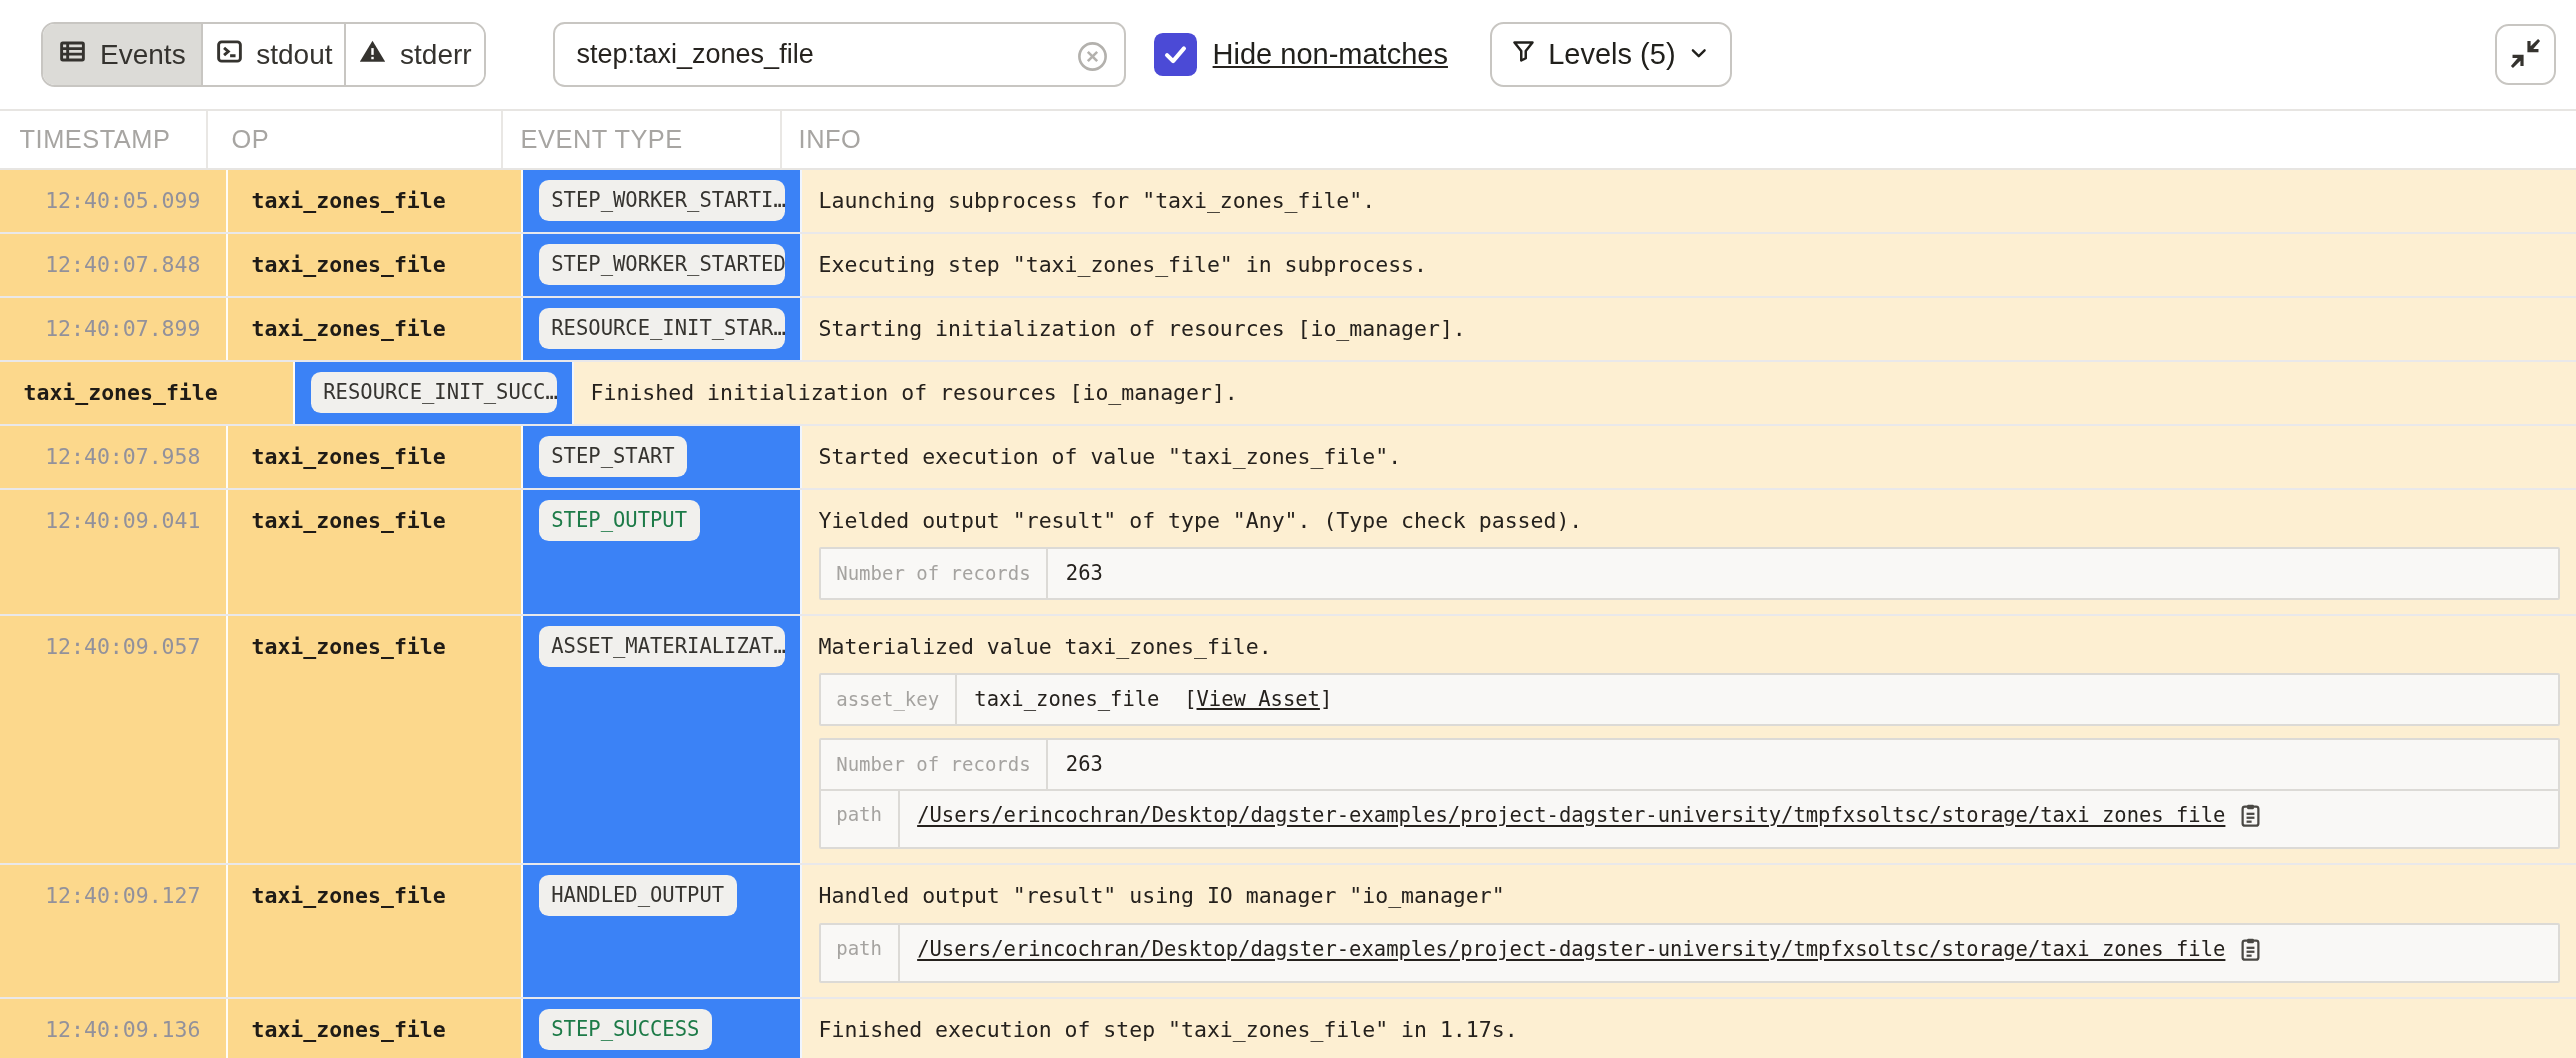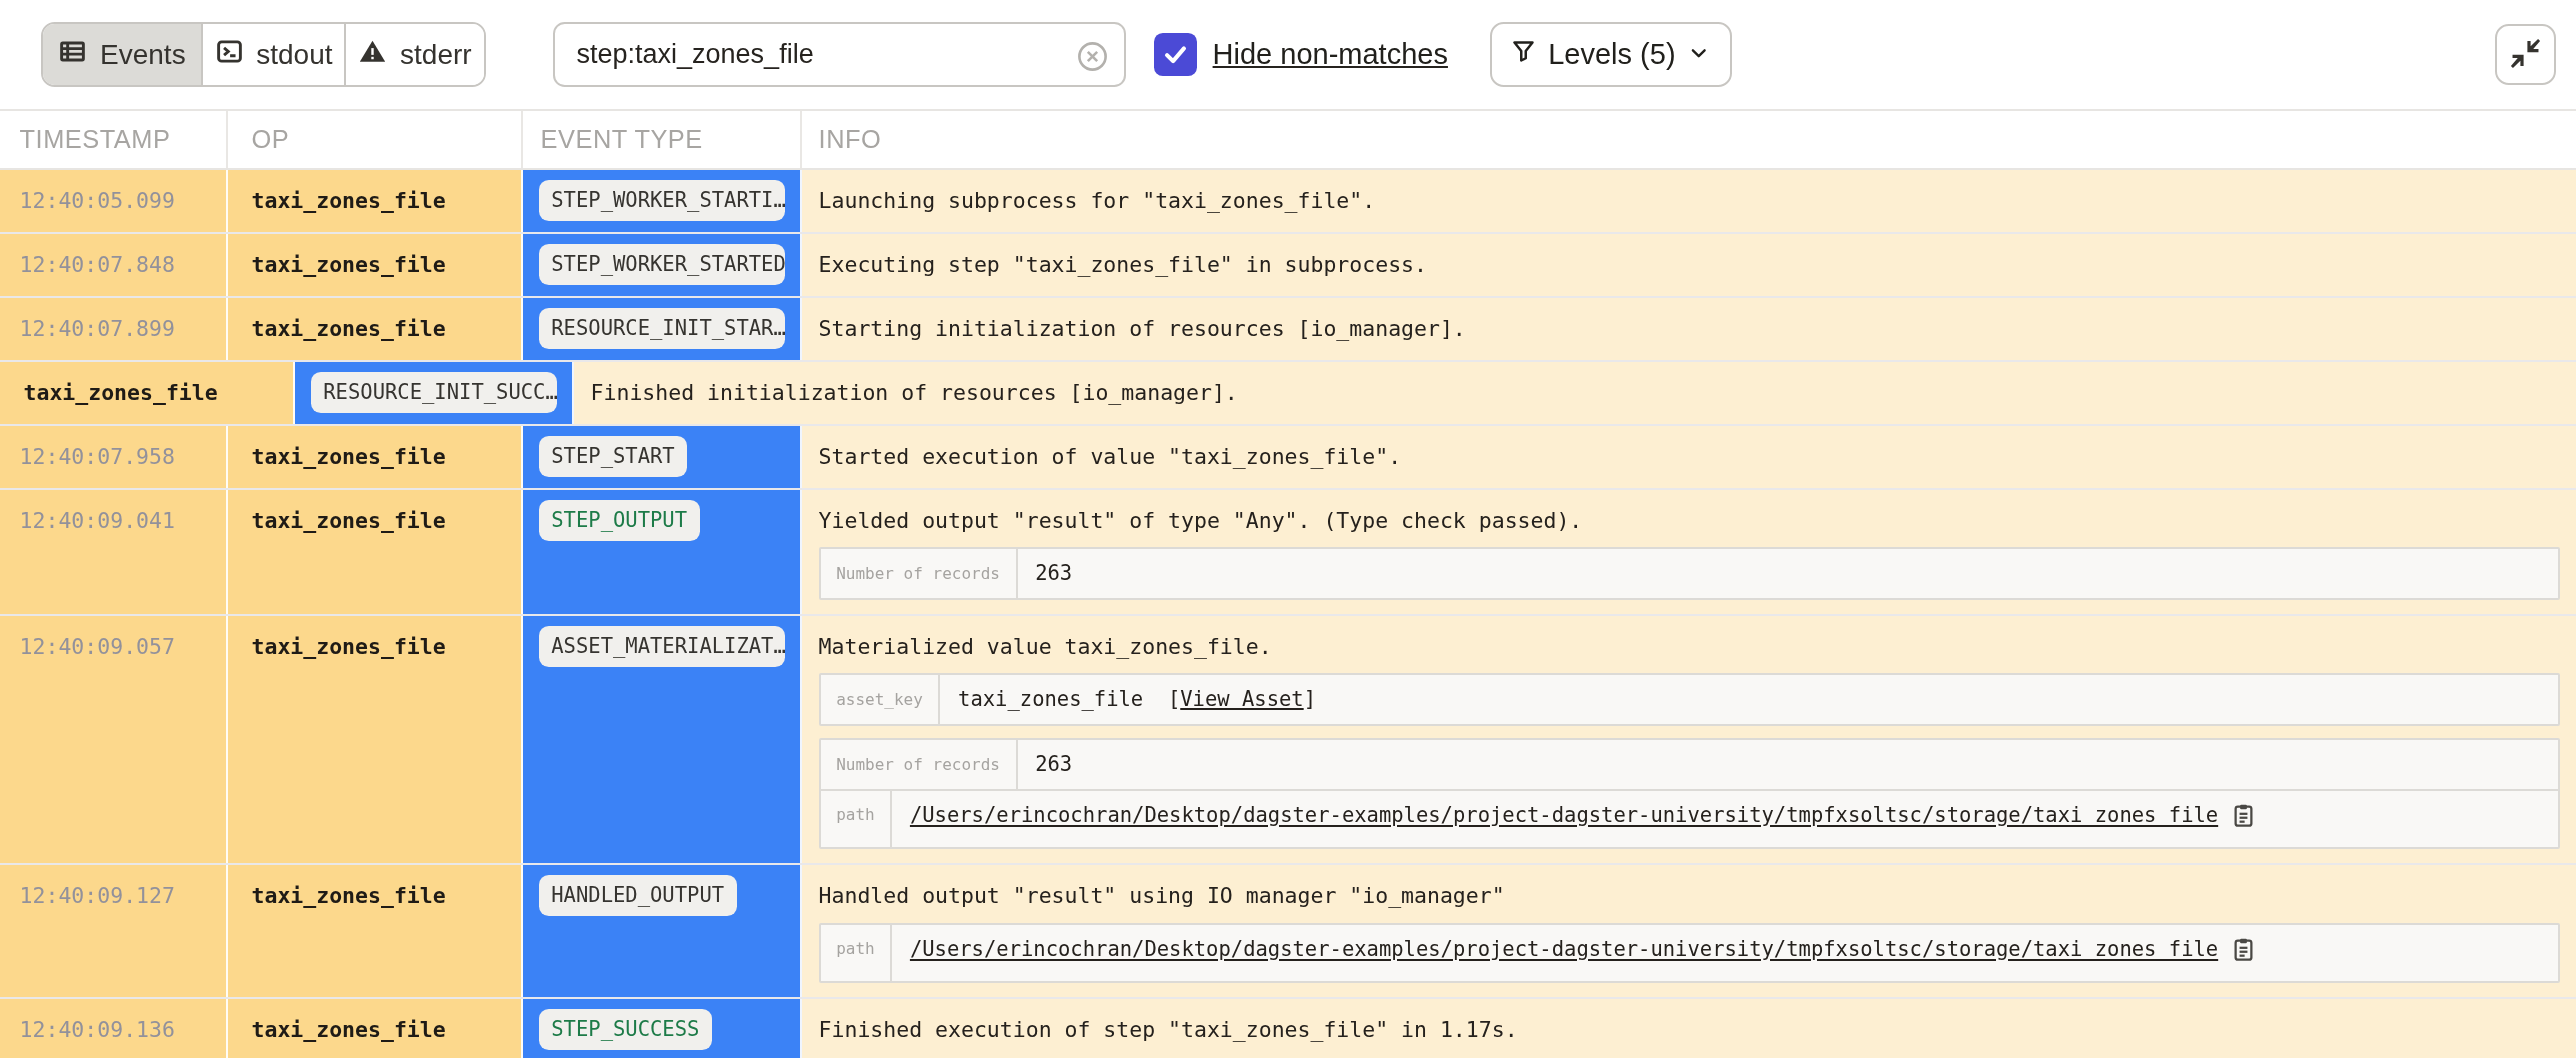--- a/index.html
+++ b/index.html
@@ -59,34 +59,34 @@
     display: flex; align-items: center; justify-content: center; cursor: pointer;
   }
 
   
   .thead { display: flex; height: 59px; border-bottom: 2px solid #e7e5e2; background: #ffffff; }
   .th {
     font-size: 25.4px; letter-spacing: 0.5px; color: #a7a5a2;
     display: flex; align-items: center; padding-left: 19.6px;
     border-right: 2px solid #e9e7e4;
   }
-  .th-ts { width: 228px; }
+  .th-ts { width: 208px; }
   .th-op { width: 295px; padding-left: 23.5px; }
   .th-type { width: 279px; padding-left: 17.6px; }
   .th-info { flex: 1; border-right: none; padding-left: 16.6px; }
 
   
   .rows { height: 889px; overflow: hidden; }
   .row { display: flex; border-bottom: 2.9px solid #e9e8ea; min-height: 64px; }
   .cell { border-right: 2.9px solid rgba(255,255,255,0.92); }
   .cell:last-child { border-right: none; }
   .cell-ts {
     width: 228px; background: #fcd88c; color: #92919b;
     font-family: "DejaVu Sans Mono", monospace; font-size: 21.5px;
-    padding: 14.7px 0 0 19.6px; line-height: 31px;
+    padding: 14.7px 0 0 19.6px; line-height: 31px; text-align: center;
   }
   .cell-op {
     width: 295px; background: #fcd88c; color: #1f1b16;
     font-family: "DejaVu Sans Mono", monospace; font-size: 21.5px; font-weight: bold;
     padding: 14.7px 0 0 23.5px; line-height: 31px;
   }
   .cell-type { width: 279px; background: #3b82f6; padding: 9.8px 0 0 15.6px; }
   .cell-info { flex: 1; background: #fdefd2; padding: 12.7px 15.6px 13.7px 16.6px; }
 
   .chip {
@@ -103,21 +103,21 @@
 
   .meta-table {
     margin-top: 9.8px; border: 2px solid #dcdad6; background: #f9f8f6; border-radius: 2px;
   }
   .meta-table + .meta-table { margin-top: 11.7px; }
   .meta-row { display: flex; }
   .meta-row + .meta-row { border-top: 2px solid #dcdad6; }
   .meta-key {
     padding: 11.7px 15.6px; color: #a5a3a0; border-right: 2px solid #dcdad6;
     white-space: nowrap; font-family: "DejaVu Sans Mono", monospace;
-    font-size: 16px; line-height: 25.4px;
+    font-size: 19px; line-height: 25.4px;
   }
   .meta-val {
     flex: 1; padding: 11.7px 17.6px; color: #25211d; white-space: pre;
     font-family: "DejaVu Sans Mono", monospace; font-size: 20.5px; line-height: 25.4px;
   }
   .mlink { color: #25211d; text-decoration: underline; cursor: pointer; }
   .copy-ic { display: inline-block; vertical-align: -6.8px; margin-left: 11.7px; cursor: pointer; }
 </style>
 </head>
 <body>

